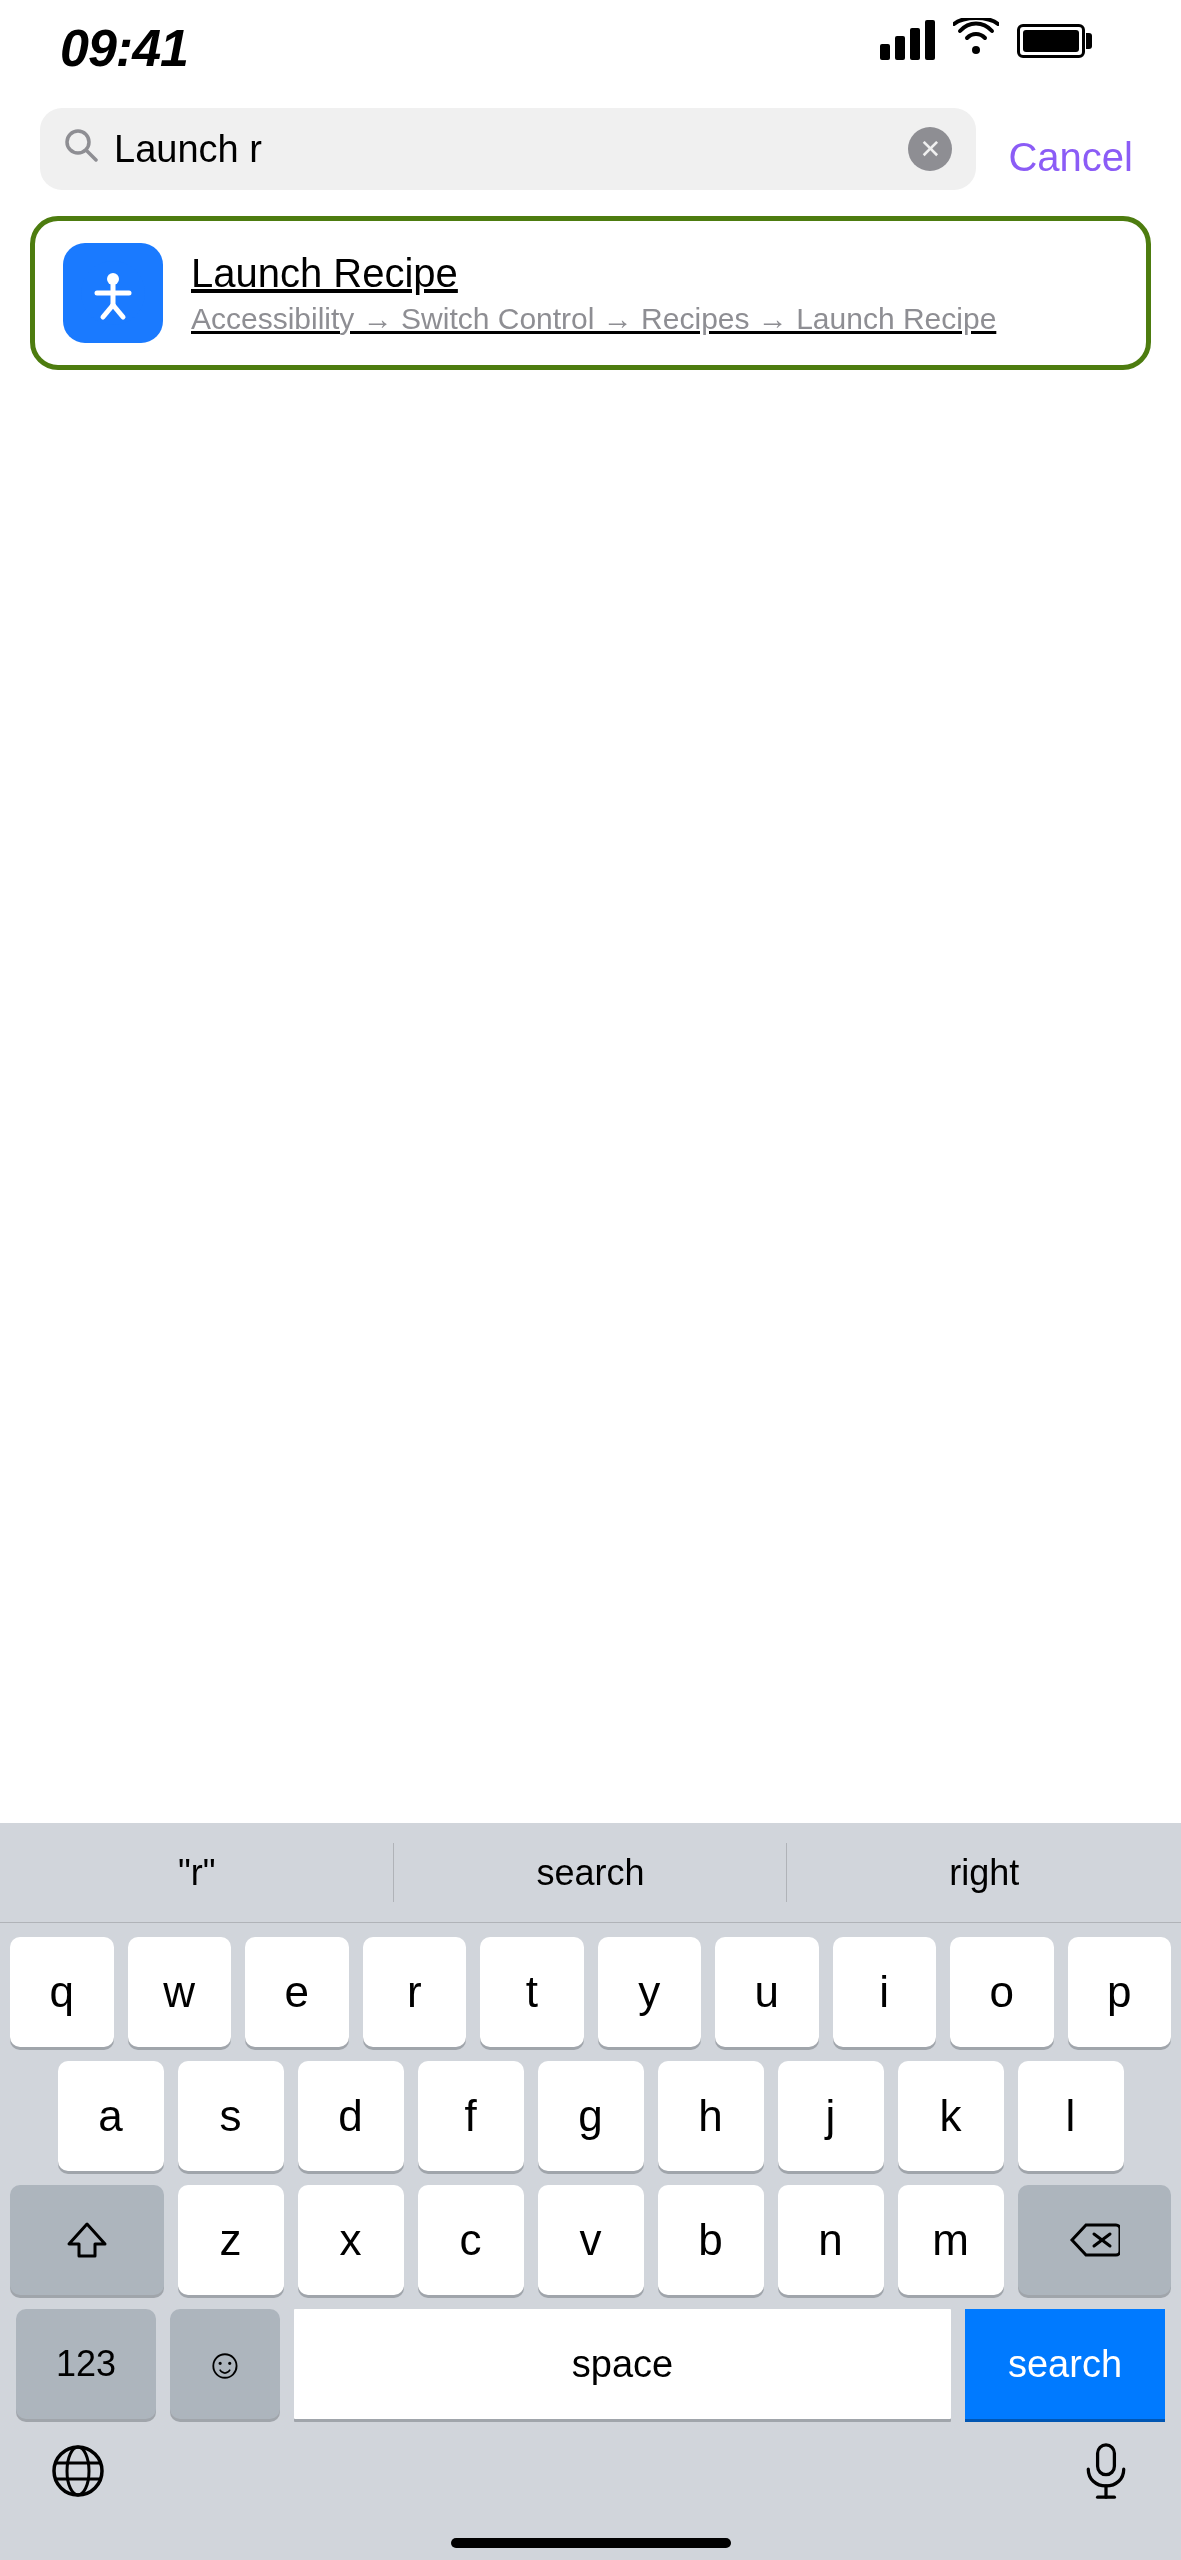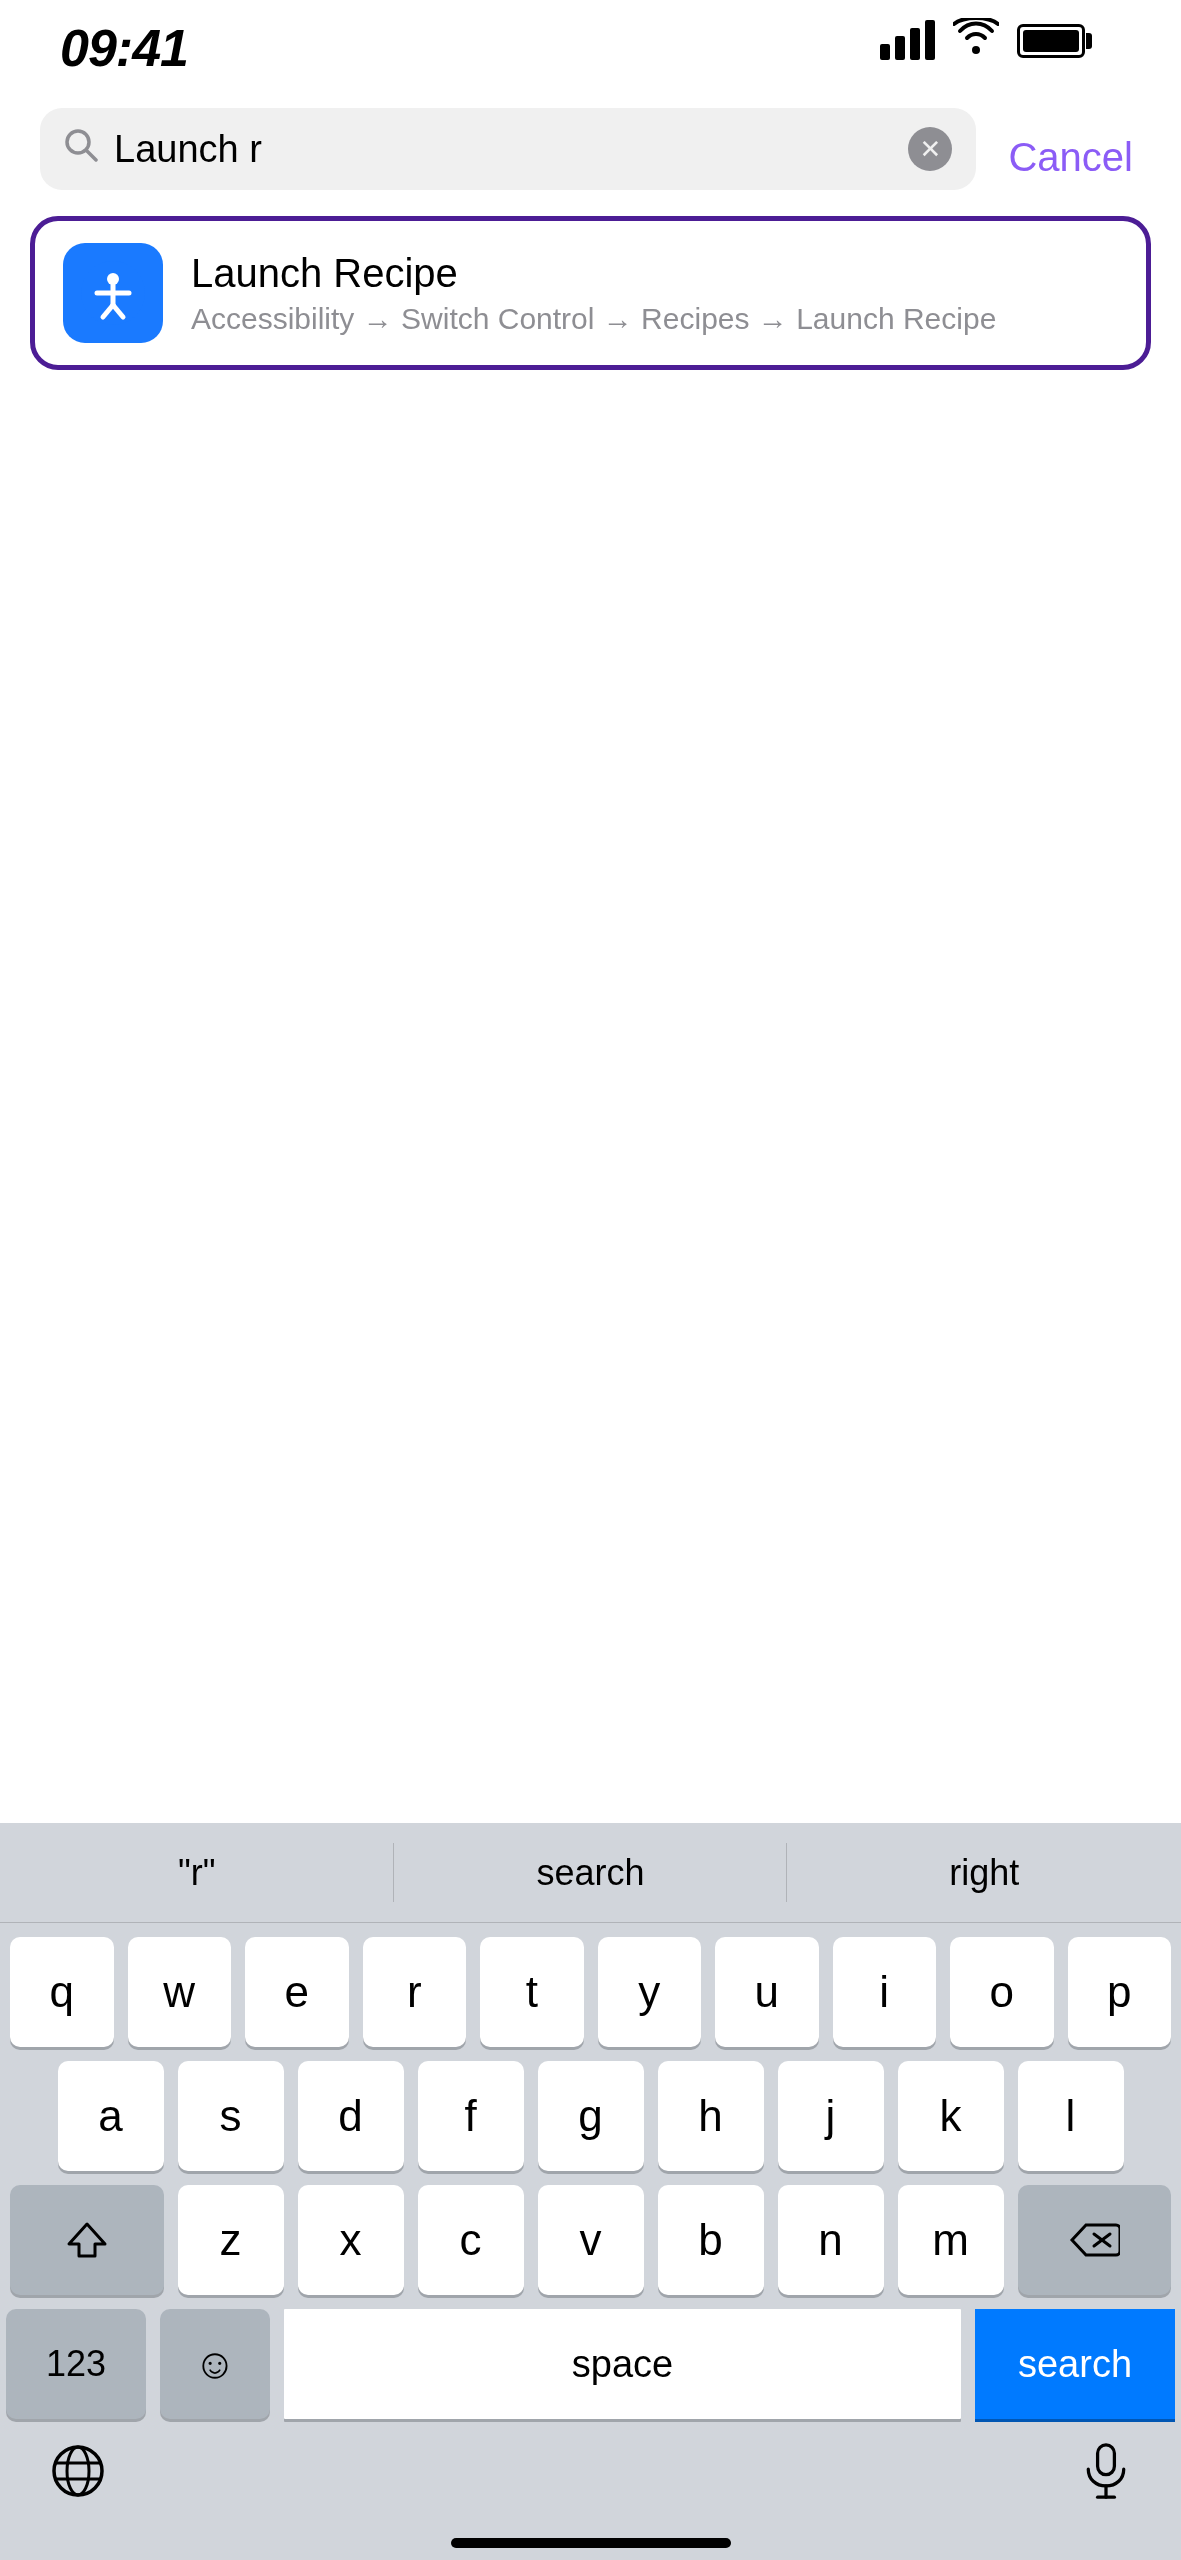--- a/index.html
+++ b/index.html
@@ -120,28 +120,29 @@
       color: #8b5cf6;
       cursor: pointer;
       white-space: nowrap;
       padding: 0 8px;
       margin-top: 16px;
     }
 
     
     .search-result-highlighted {
       margin: 8px 30px;
-      border: 5px solid #4c1d95;
+      border: 5px solid #4d7c0f;
       border-radius: 28px;
       display: flex;
       align-items: center;
       padding: 22px 28px;
       gap: 28px;
       background: #fff;
       cursor: pointer;
+      text-decoration: underline;
     }
     .result-icon {
       width: 100px;
       height: 100px;
       border-radius: 22px;
       background: #1a7aff;
       display: flex;
       align-items: center;
       justify-content: center;
       flex-shrink: 0;
@@ -246,21 +247,21 @@
       max-width: 140px;
     }
     .key-wide {
       max-width: 160px;
     }
 
     
     .bottom-row {
       display: flex;
       gap: 14px;
-      padding: 0 6px;
+      padding: 0 16px;
       margin-bottom: 14px;
     }
     .key-123 {
       background: #adb5bd;
       border-radius: 10px;
       height: 110px;
       width: 140px;
       display: flex;
       align-items: center;
       justify-content: center;

